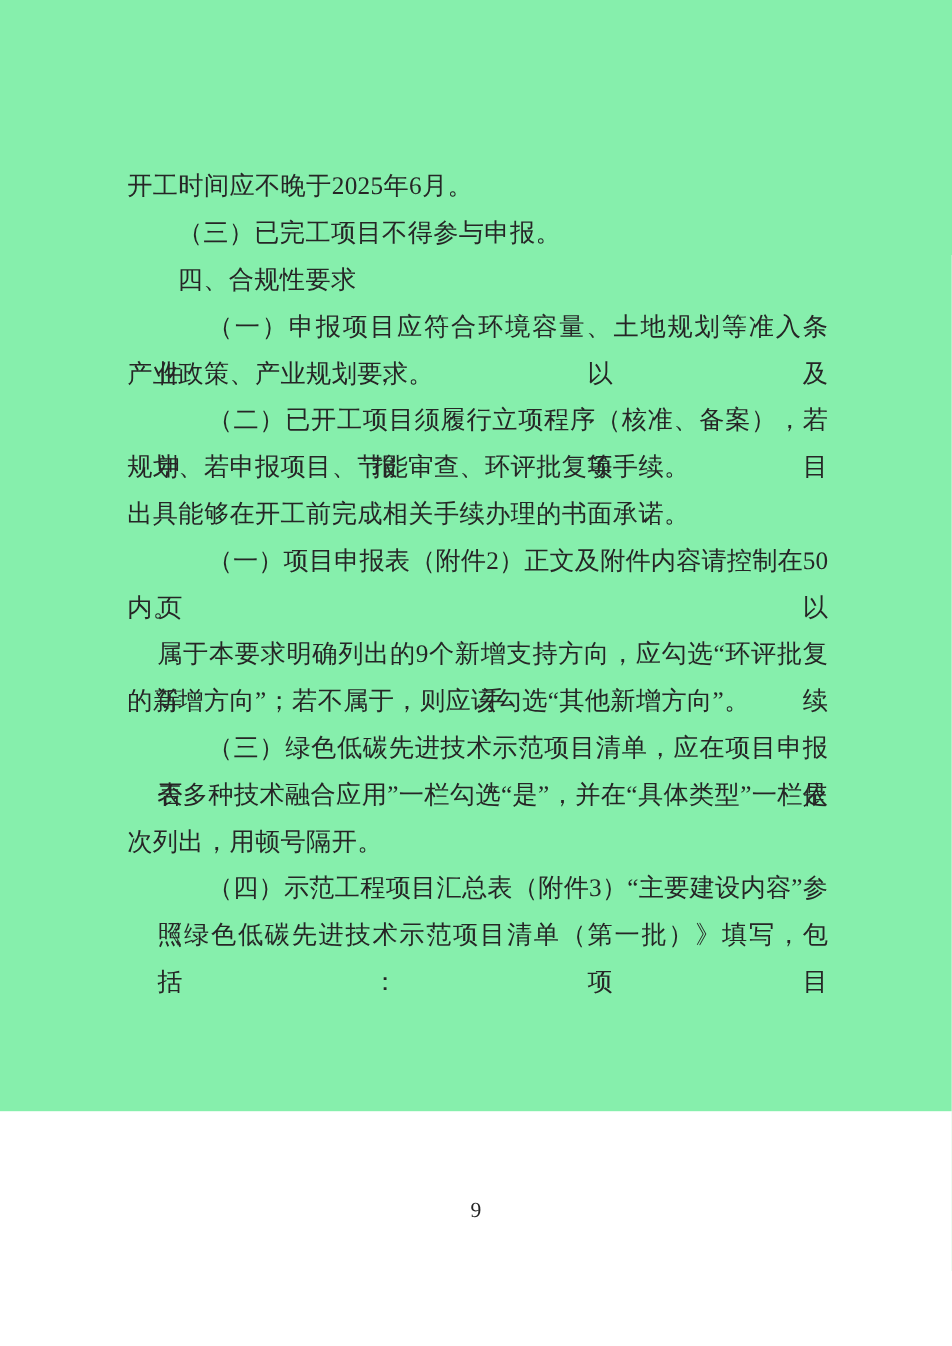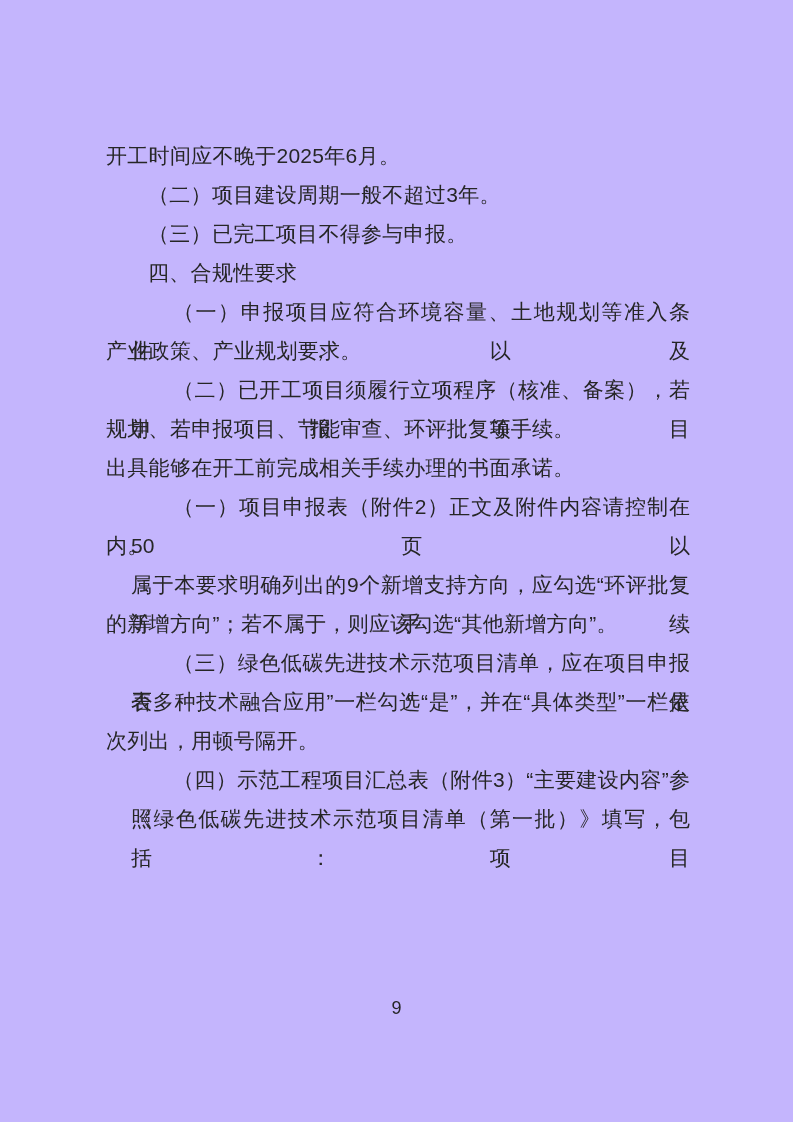--- a/index.html
+++ b/index.html
@@ -11,22 +11,23 @@
     width: 793px;
     height: 1122px;
     position: relative;
     overflow: hidden;
     font-family: "Liberation Sans", sans-serif;
   }
   .sheet {
     position: absolute;
     left: 0; top: 0;
     width: 793px;
-    height: 1122px;
-    background: #c4b5fd;
+    height: 926px;
+    background: #86efac;
+    font-family: Liberation Serif, serif;
   }
   .doc-body {
     position: absolute;
     left: 106px;
     top: 136px;
     width: 584px;
     color: #262626;
     font-size: 21px;
   }
   .ln {
@@ -56,21 +57,20 @@
     font-size: 18px;
     line-height: 22px;
   }
 </style>
 </head>
 <body>
 
 <div class="sheet">
   <div class="doc-body">
     <div class="ln">开工时间应不晚于2025年6月。</div>
-    <div class="ln ind">（二）项目建设周期一般不超过3年。</div>
     <div class="ln ind">（三）已完工项目不得参与申报。</div>
     <div class="ln ind">四、合规性要求</div>
     <div class="ln ind j">（一）申报项目应符合环境容量、土地规划等准入条件，以及</div>
     <div class="ln">产业政策、产业规划要求。</div>
     <div class="ln ind j">（二）已开工项目须履行立项程序（核准、备案），若申报项目</div>
     <div class="ln">规划、若申报项目、节能审查、环评批复等手续。</div>
     <div class="ln">出具能够在开工前完成相关手续办理的书面承诺。</div>
     <div class="ln ind j">（一）项目申报表（附件2）正文及附件内容请控制在50页以</div>
     <div class="ln">内。</div>
     <div class="ln j">属于本要求明确列出的9个新增支持方向，应勾选“环评批复等手续</div>

